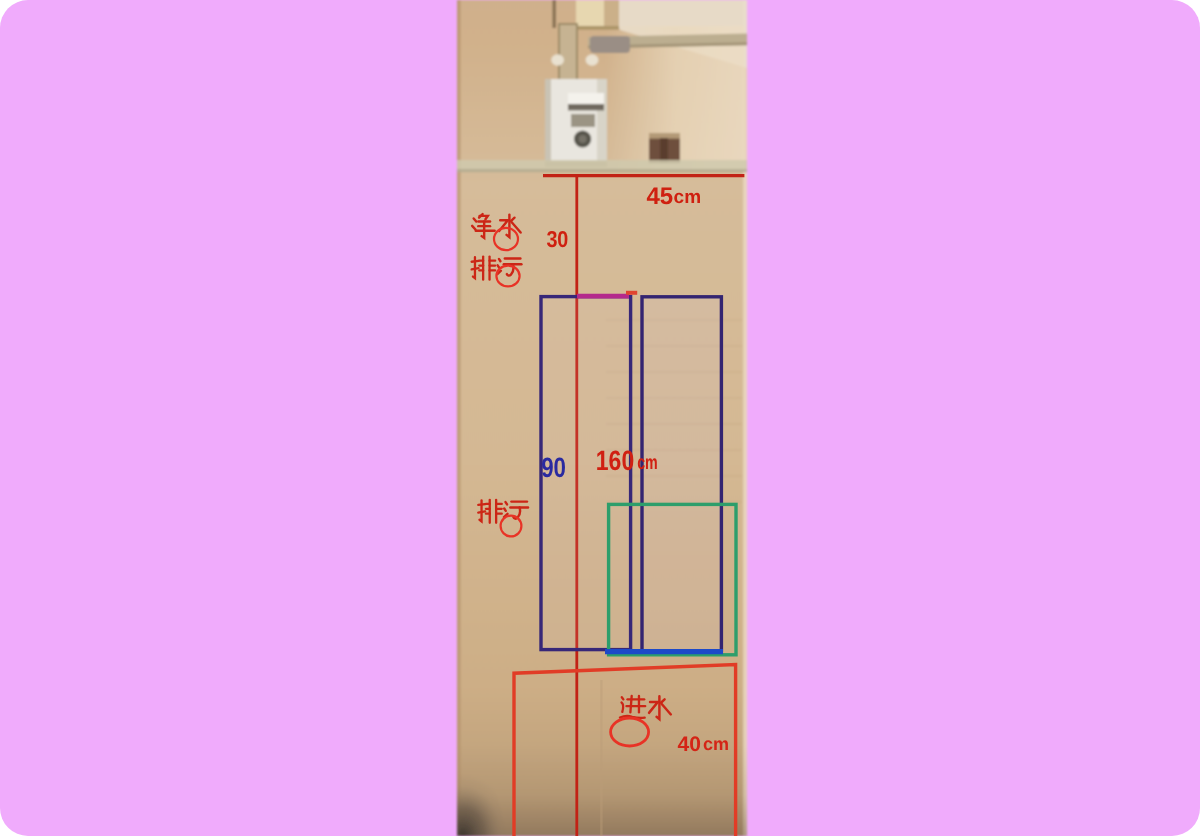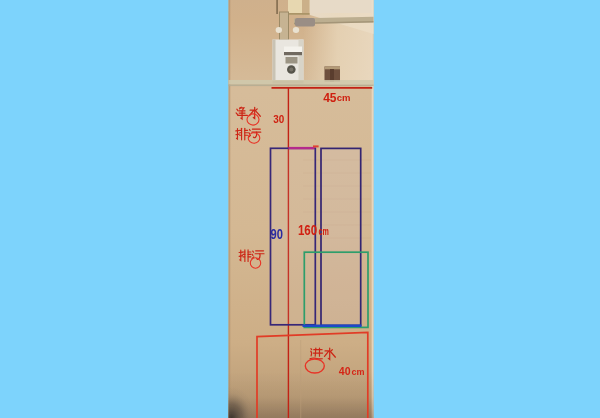--- a/index.html
+++ b/index.html
@@ -1,16 +1,16 @@
 <!DOCTYPE html>
 <html><head>
 <meta charset="utf-8">
 <style>
 html,body{margin:0;padding:0;background:#fff;}
-#stage{position:relative;width:600px;height:418px;background:#7dd3fc;overflow:hidden;}
+#stage{position:relative;width:600px;height:418px;background:#f0abfc;overflow:hidden;border-radius:14px;}
 svg{display:block;}
 text{font-family:"Liberation Sans",sans-serif;}
 </style>
 </head>
 <body>
 
 <div id="stage">
 <svg width="600" height="418" viewBox="0 0 600 418">
 <defs>
 <linearGradient id="wallg" x1="0" y1="0" x2="0" y2="1">

